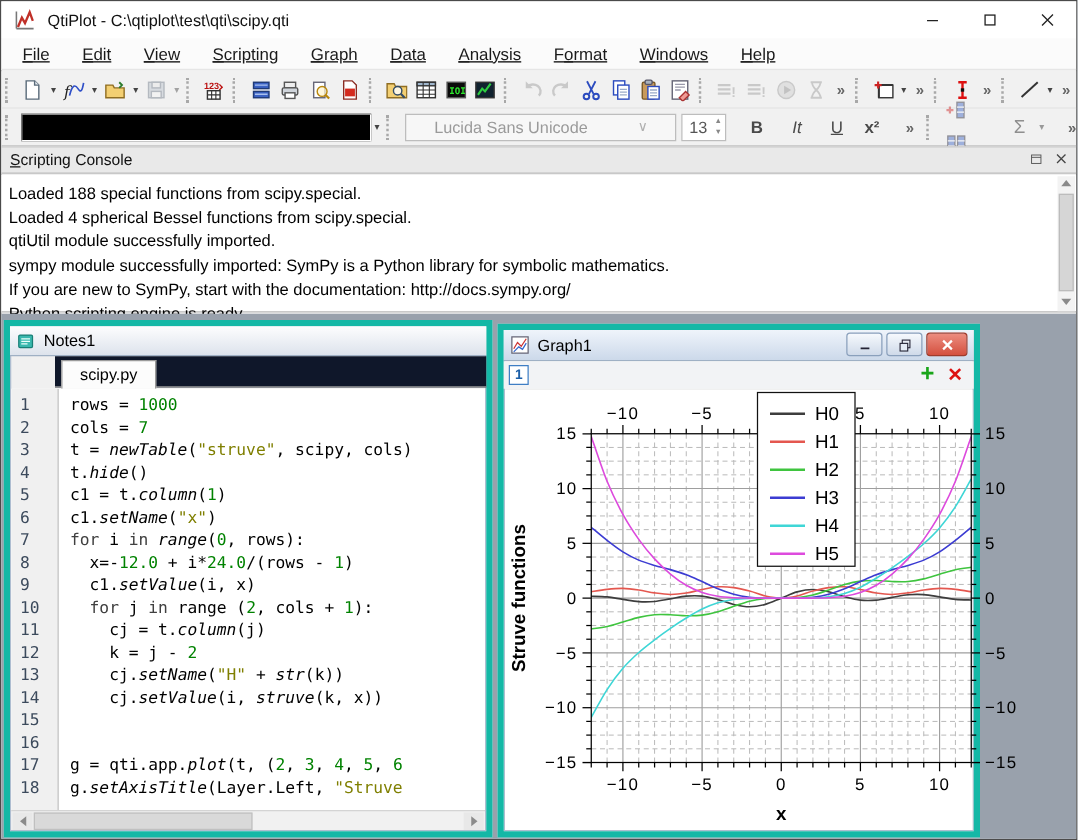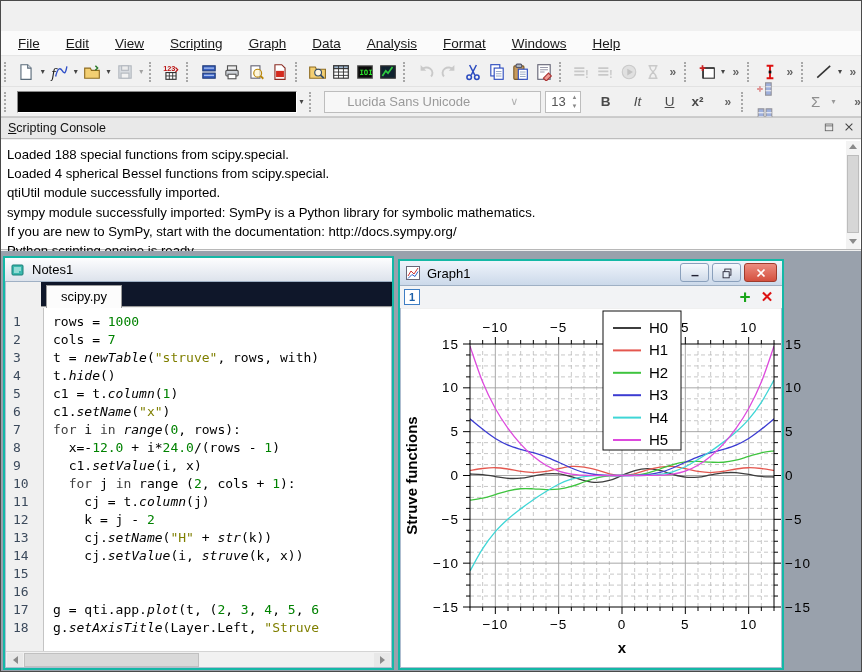--- a/index.html
+++ b/index.html
@@ -44,21 +44,21 @@
   .cline { font-size:13.2px; line-height:19.2px; color:#000; white-space:nowrap; }
   .cscroll { position:absolute; top:140px; right:1px; width:14px; height:108px; background:#f3f3f3; }
   .arr { width:0; height:0; margin:3px auto; }
   .arr.up { border-left:4px solid transparent; border-right:4px solid transparent; border-bottom:5px solid #8a8a8a; }
   .arr.dn { border-left:4px solid transparent; border-right:4px solid transparent; border-top:5px solid #8a8a8a; }
   .cthumb { position:absolute; top:14px; left:1px; width:12px; height:78px; background:#d6d6d6; border:1px solid #bcbcbc; }
 
   
   .mdi { position:absolute; top:250px; left:0; width:100%; height:422px; background:#99a1ac; }
 
-  .childwin { position:absolute; border:2px solid #14b8a6; background:#f0f0f0; box-shadow:0 0 0 1px #aebdd0 inset; }
+  .childwin { position:absolute; border:5px solid #14b8a6; background:#f0f0f0; box-shadow:0 0 0 1px #aebdd0 inset; }
   .ctitle { height:24px; display:flex; align-items:center; padding-left:5px; font-size:13px; color:#000; border-bottom:1px solid #9fb0c4; }
   .ctitle .ci { width:16px; height:16px; margin-right:6px; }
 
   
   #notes { left:2px; top:255px; width:391px; height:414px; }
   #notes .ctitle { background:linear-gradient(#fdfdfe,#dde3ec); }
   .ntabs { height:25px; background:#0f172a; border-bottom:1px solid #9b9b9b; position:relative;margin-left:36px; }
   .ntab { position:absolute; left:5px; top:3px; height:23px; background:#fcfcfc; border:1px solid #9b9b9b; border-bottom:none; padding:3px 14px 0 14px; font-size:13px; color:#000; }
   .editor { position:absolute; top:50px; left:1px; right:1px; bottom:17px; background:#fff; overflow:hidden; }
   .gutter { position:absolute; top:0; left:0; width:38px; bottom:0; background:#f0f0f0; border-right:1px solid #c4c4c4; padding-top:5px; }
@@ -87,20 +87,46 @@
   .stripbtn { position:absolute; top:2px; width:20px; height:18px; display:flex; align-items:center; justify-content:center; font-weight:bold; }
   .plusbtn { right:27px; color:#19a519; font-size:19px; }
   .xbtn { right:5px; color:#dd1111; font-size:15px; }
   .gcanvas { position:absolute; top:48px; left:1px; right:1px; bottom:1px; background:#fff; }
 </style>
 </head>
 <body>
 
 <div id="app">
 
+  <div class="titlebar">
+    <span class="appicon">
+      <svg width="20" height="20" viewBox="0 0 16 16">
+          <path d="M2.5 13.5h11M2.5 13.5V2.5" stroke="#777" fill="none"></path>
+          <path d="M3.5 12.5l2.5-6 2 3.5 3-7 2 5.5" fill="none" stroke="#c03028" stroke-width="1.5"></path>
+        </svg>
+    </span>
+    <span class="title">QtiPlot - C:\qtiplot\test\qti\scipy.qti</span>
+    <div class="wbtns">
+      <div class="wbtn">
+          <svg width="14" height="14" viewBox="0 0 16 16">
+            <path d="M3 8.5h10" stroke="#222" stroke-width="1.2"></path>
+          </svg>
+        </div>
+      <div class="wbtn">
+          <svg width="14" height="14" viewBox="0 0 16 16">
+            <rect x="3.5" y="3.5" width="9" height="9" fill="none" stroke="#222" stroke-width="1.2"></rect>
+          </svg>
+        </div>
+      <div class="wbtn">
+          <svg width="14" height="14" viewBox="0 0 16 16">
+            <path d="M3 3l10 10M13 3L3 13" stroke="#222" stroke-width="1.2"></path>
+          </svg>
+        </div>
+    </div>
+  </div>
 
   <div class="menubar" id="menubar">
       <span class="mi"><u>F</u>ile</span>
       <span class="mi"><u>E</u>dit</span>
       <span class="mi"><u>V</u>iew</span>
       <span class="mi"><u>S</u>cripting</span>
       <span class="mi"><u>G</u>raph</span>
       <span class="mi"><u>D</u>ata</span>
       <span class="mi"><u>A</u>nalysis</span>
       <span class="mi">F<u>o</u>rmat</span>
@@ -394,21 +420,21 @@
           <div class="gnum">13</div>
           <div class="gnum">14</div>
           <div class="gnum">15</div>
           <div class="gnum">16</div>
           <div class="gnum">17</div>
           <div class="gnum">18</div>
         </div>
       <div class="codearea" id="codearea">
           <div class="codeline"><span class="sp-p">rows = </span><span class="sp-n">1000</span></div>
           <div class="codeline"><span class="sp-p">cols = </span><span class="sp-n">7</span></div>
-          <div class="codeline"><span class="sp-p">t = </span><span class="sp-f">newTable</span><span class="sp-p">(</span><span class="sp-s">"struve"</span><span class="sp-p">, rows, with)</span></div>
+          <div class="codeline"><span class="sp-p">t = </span><span class="sp-f">newTable</span><span class="sp-p">(</span><span class="sp-s">"struve"</span><span class="sp-p">, scipy, cols)</span></div>
           <div class="codeline"><span class="sp-p">t.</span><span class="sp-f">hide</span><span class="sp-p">()</span></div>
           <div class="codeline"><span class="sp-p">c1 = t.</span><span class="sp-f">column</span><span class="sp-p">(</span><span class="sp-n">1</span><span class="sp-p">)</span></div>
           <div class="codeline"><span class="sp-p">c1.</span><span class="sp-f">setName</span><span class="sp-p">(</span><span class="sp-s">"x"</span><span class="sp-p">)</span></div>
           <div class="codeline"><span class="sp-k">for</span><span class="sp-p"> i </span><span class="sp-k">in</span><span class="sp-p"> </span><span class="sp-f">range</span><span class="sp-p">(</span><span class="sp-n">0</span><span class="sp-p">, rows):</span></div>
           <div class="codeline"><span class="sp-p">  x=-</span><span class="sp-n">12.0</span><span class="sp-p"> + i*</span><span class="sp-n">24.0</span><span class="sp-p">/(rows - </span><span class="sp-n">1</span><span class="sp-p">)</span></div>
           <div class="codeline"><span class="sp-p">  c1.</span><span class="sp-f">setValue</span><span class="sp-p">(i, x)</span></div>
           <div class="codeline"><span class="sp-p">  </span><span class="sp-k">for</span><span class="sp-p"> j </span><span class="sp-k">in</span><span class="sp-p"> range (</span><span class="sp-n">2</span><span class="sp-p">, cols + </span><span class="sp-n">1</span><span class="sp-p">):</span></div>
           <div class="codeline"><span class="sp-p">    cj = t.</span><span class="sp-f">column</span><span class="sp-p">(j)</span></div>
           <div class="codeline"><span class="sp-p">    k = j - </span><span class="sp-n">2</span></div>
           <div class="codeline"><span class="sp-p">    cj.</span><span class="sp-f">setName</span><span class="sp-p">(</span><span class="sp-s">"H"</span><span class="sp-p"> + </span><span class="sp-f">str</span><span class="sp-p">(k))</span></div>

